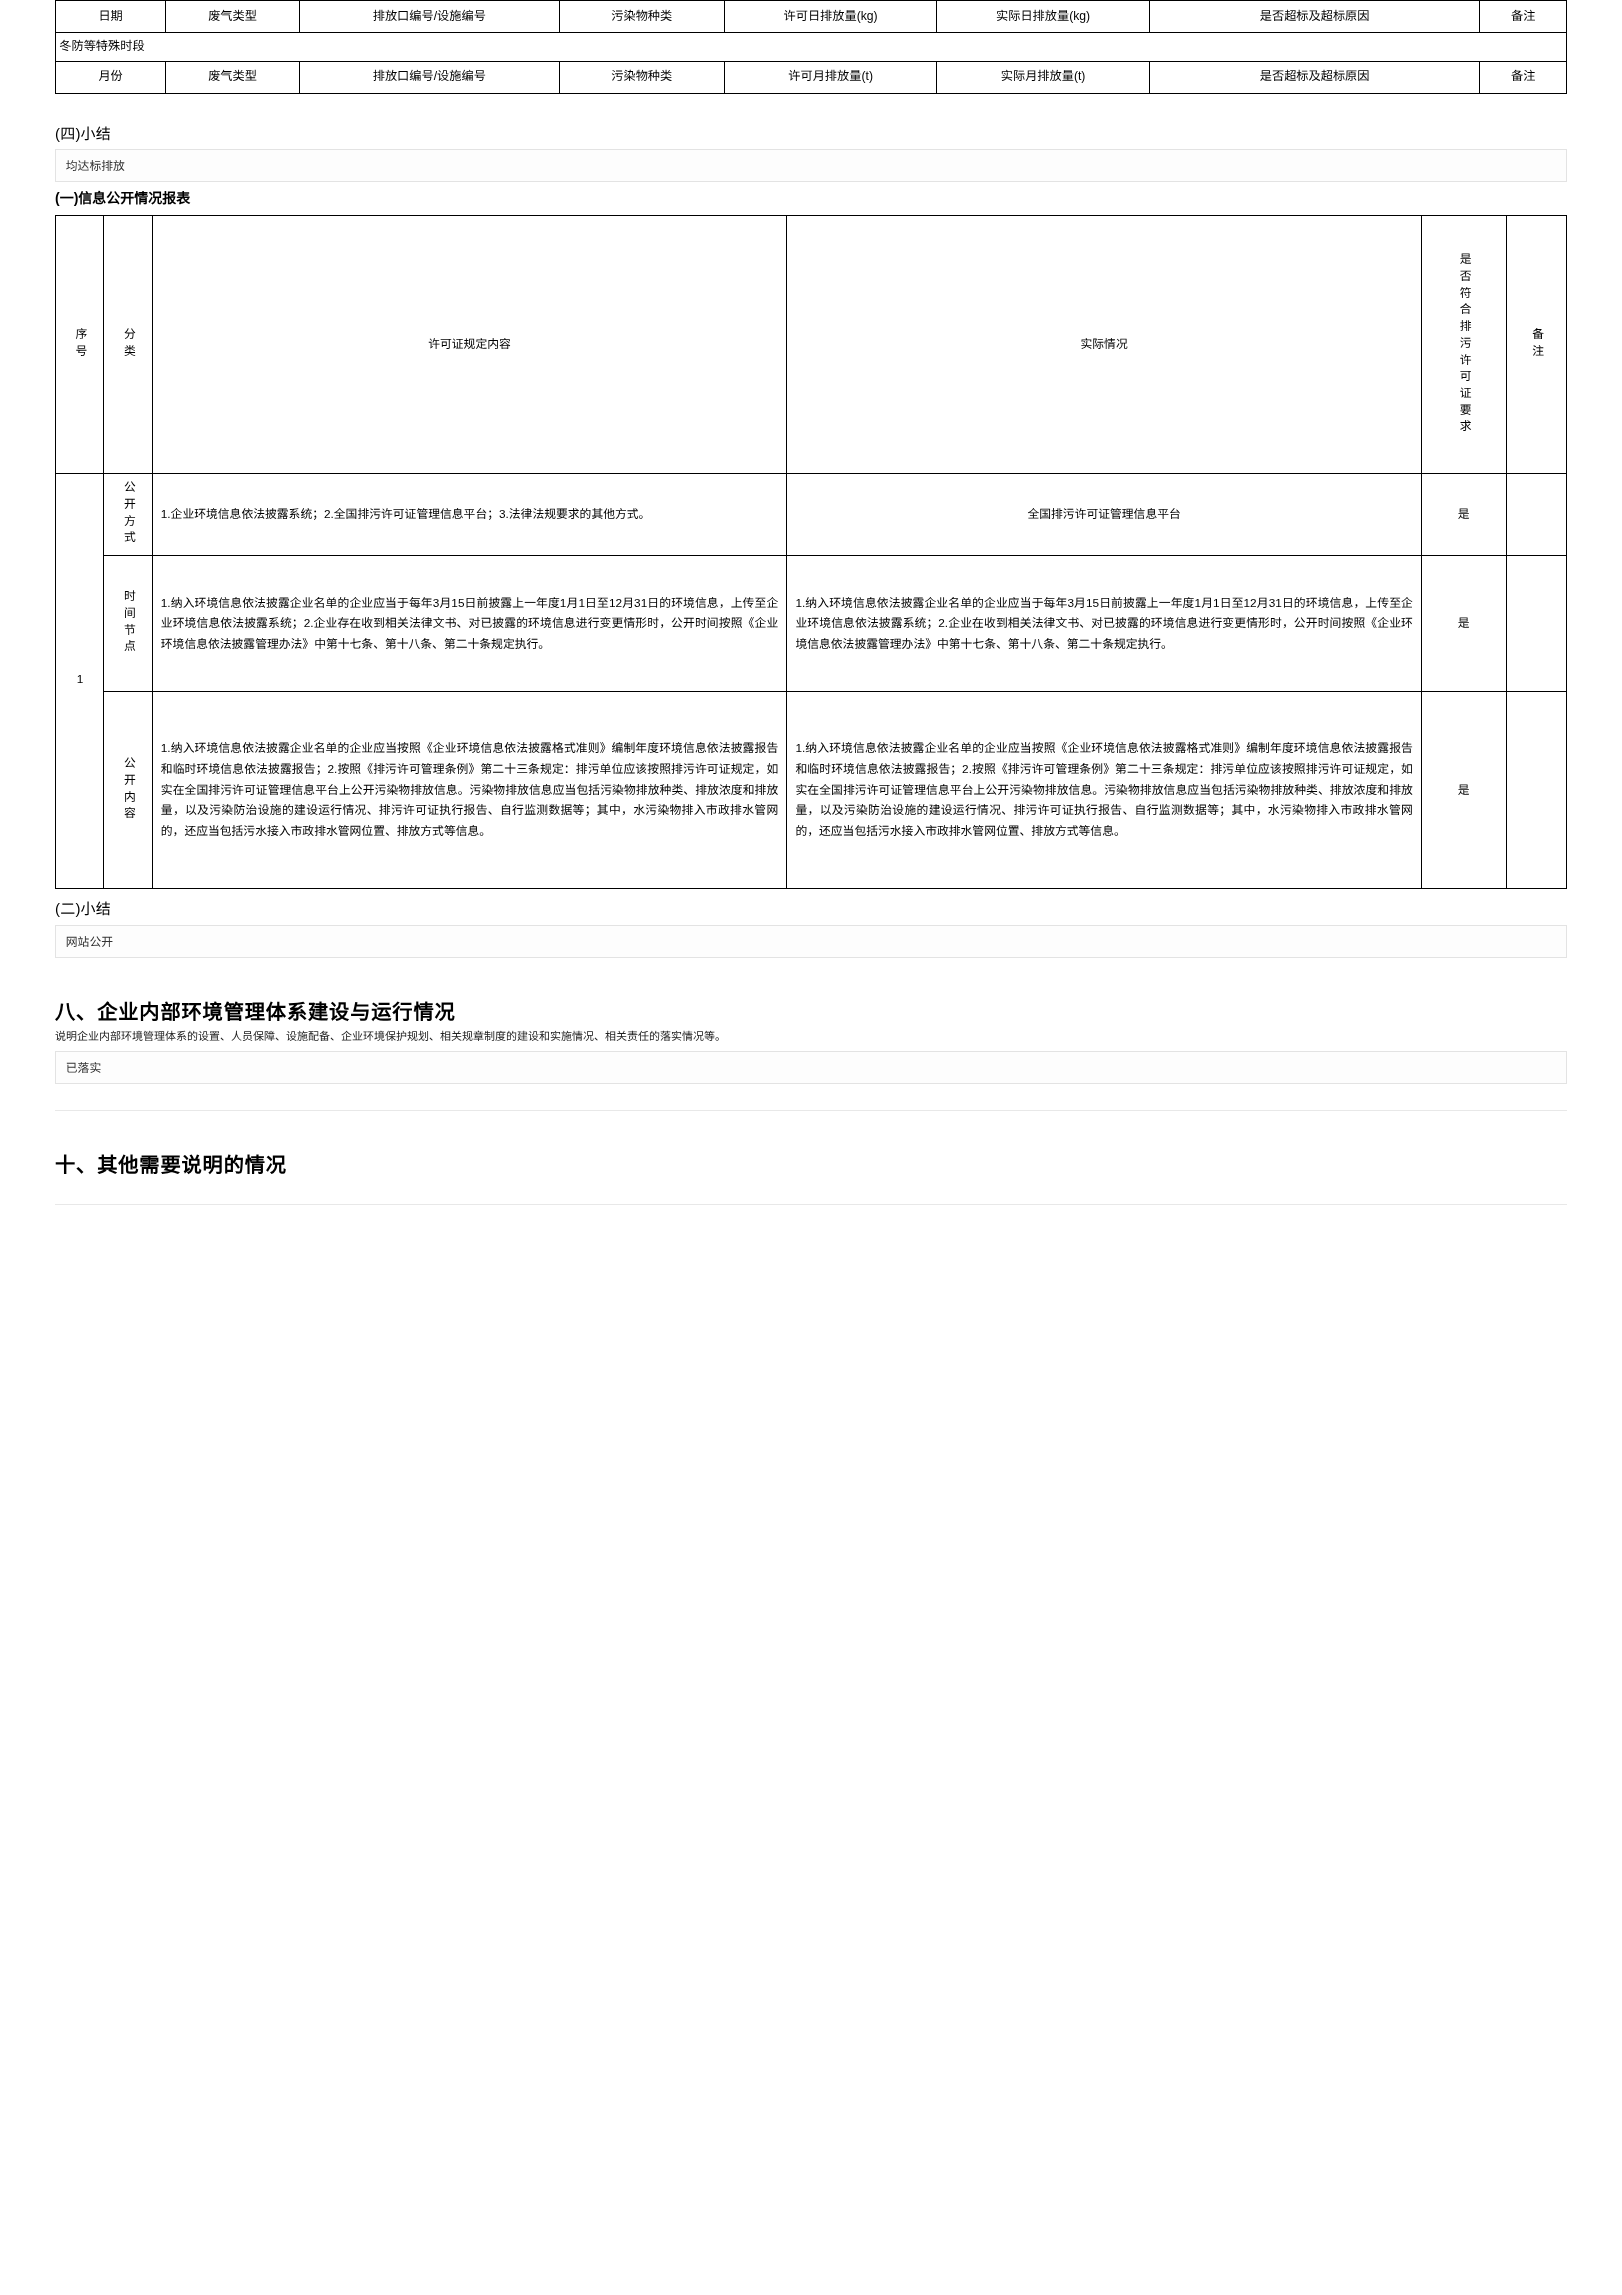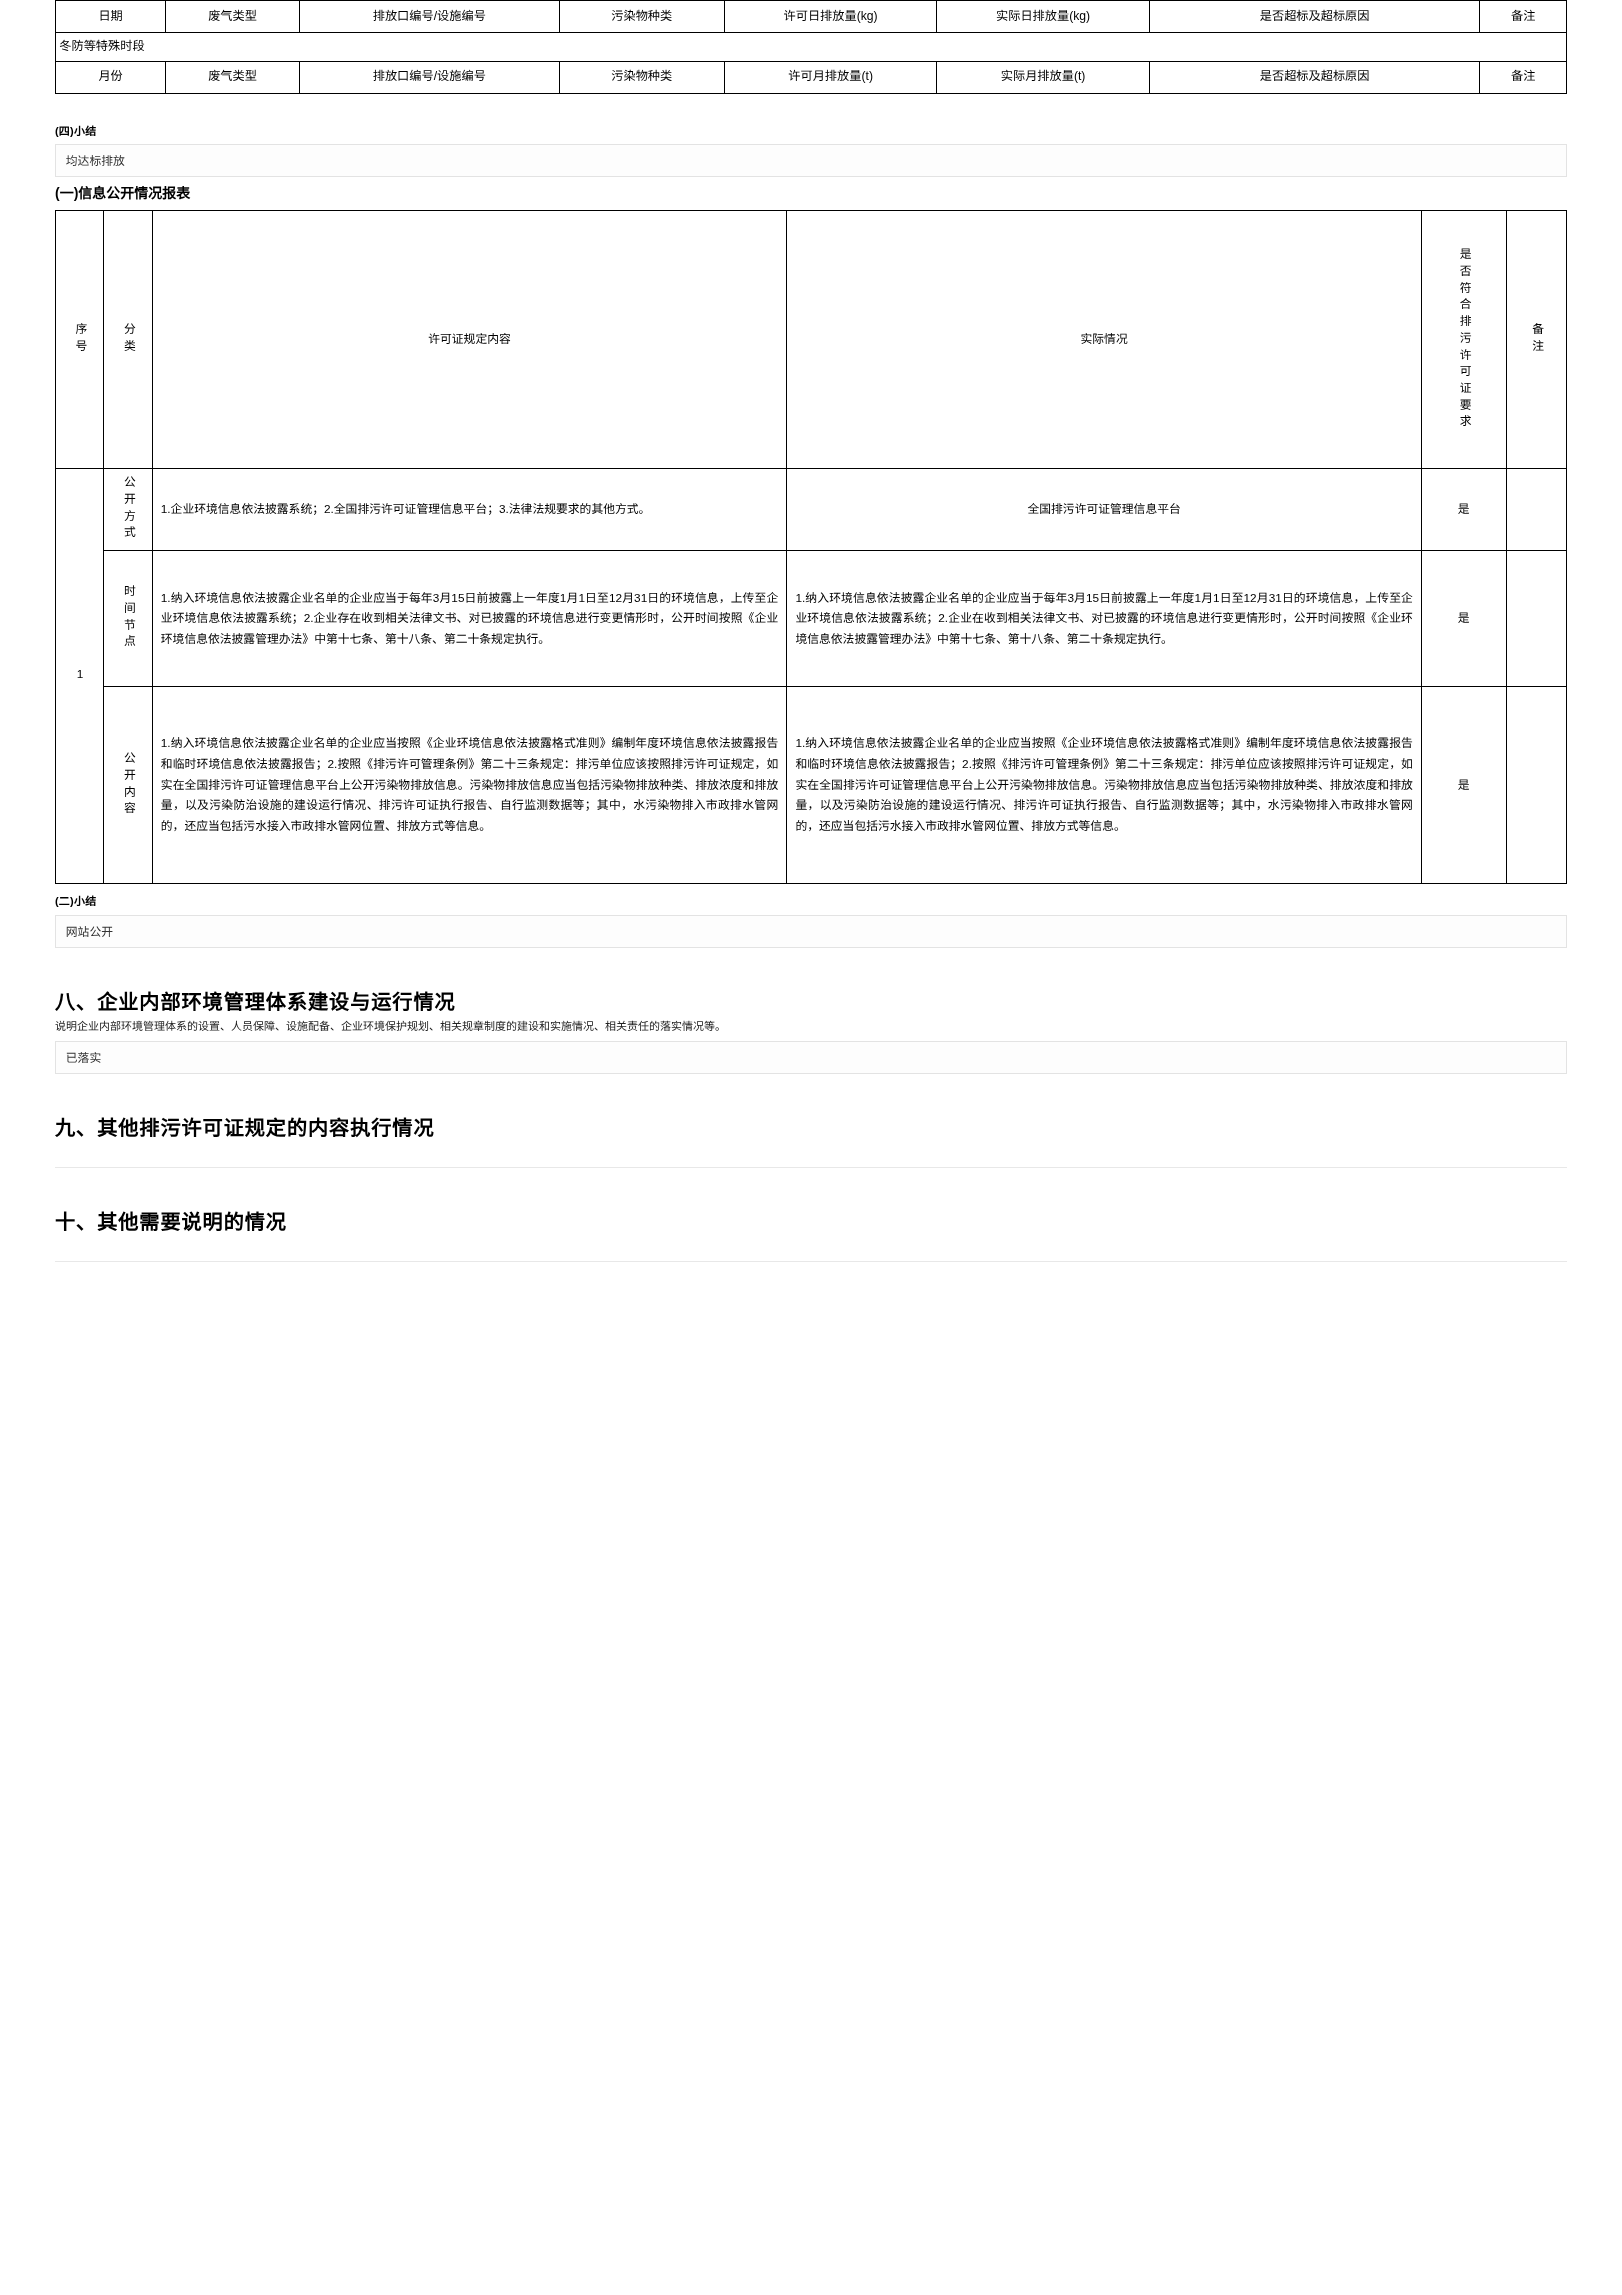--- a/index.html
+++ b/index.html
@@ -48,22 +48,22 @@
   .spanlabel {
     text-align: left !important;
     padding-left: 3.3px !important;
     font-size: 12.2px;
     height: 21px;
     margin-left: 34px;
   }
 
   
   .h-sub {
-    font-size: 11px;
-    font-weight: bold;
+    font-size: 15px;
+    font-weight: normal;
     margin: 28px 0 6.5px 0;
     letter-spacing: 0.2px;
   }
   .h-major {
     font-size: 20.3px;
     font-weight: bold;
     margin: 37px 0 3.3px 0;
     letter-spacing: 0.8px;
   }
   .h-minor {
@@ -250,21 +250,20 @@
       </tbody>
     </table>
 
     <div class="h-sub" style="margin-top:8.1px">(二)小结</div>
     <div class="infobox">网站公开</div>
 
     <div class="h-major">八、企业内部环境管理体系建设与运行情况</div>
     <div class="h-desc">说明企业内部环境管理体系的设置、人员保障、设施配备、企业环境保护规划、相关规章制度的建设和实施情况、相关责任的落实情况等。</div>
     <div class="infobox">已落实</div>
 
-    <div class="h-major">九、其他排污许可证规定的内容执行情况</div>
     <div class="emptyline"></div>
 
     <div class="h-major">十、其他需要说明的情况</div>
     <div class="emptyline"></div>
 
   </div>
 </div>
 
 
 </body></html>

